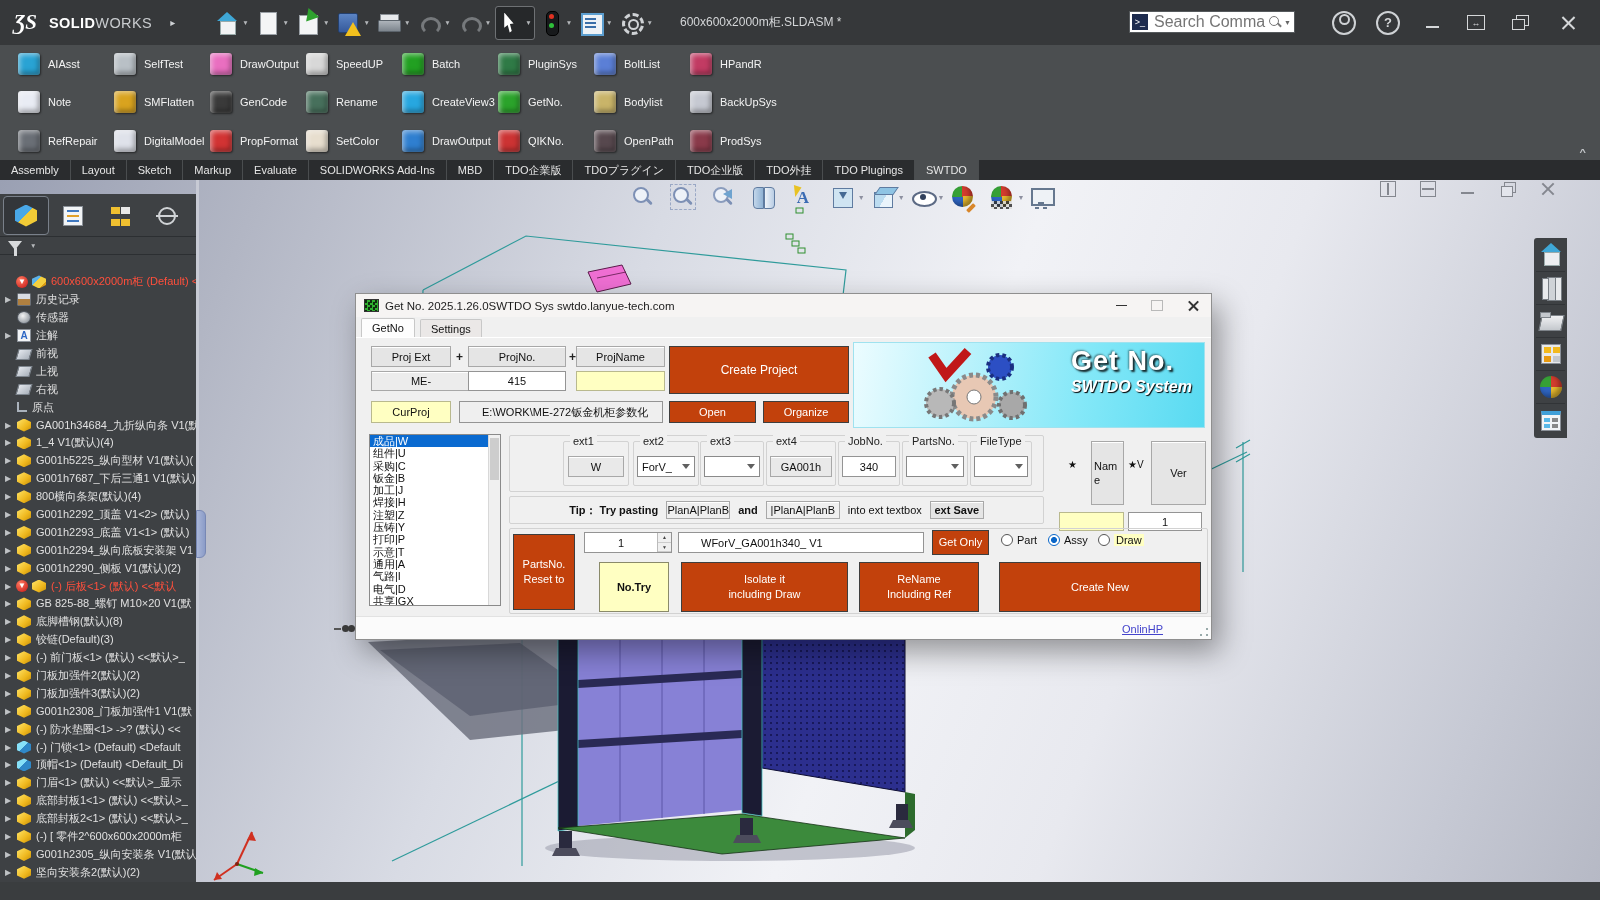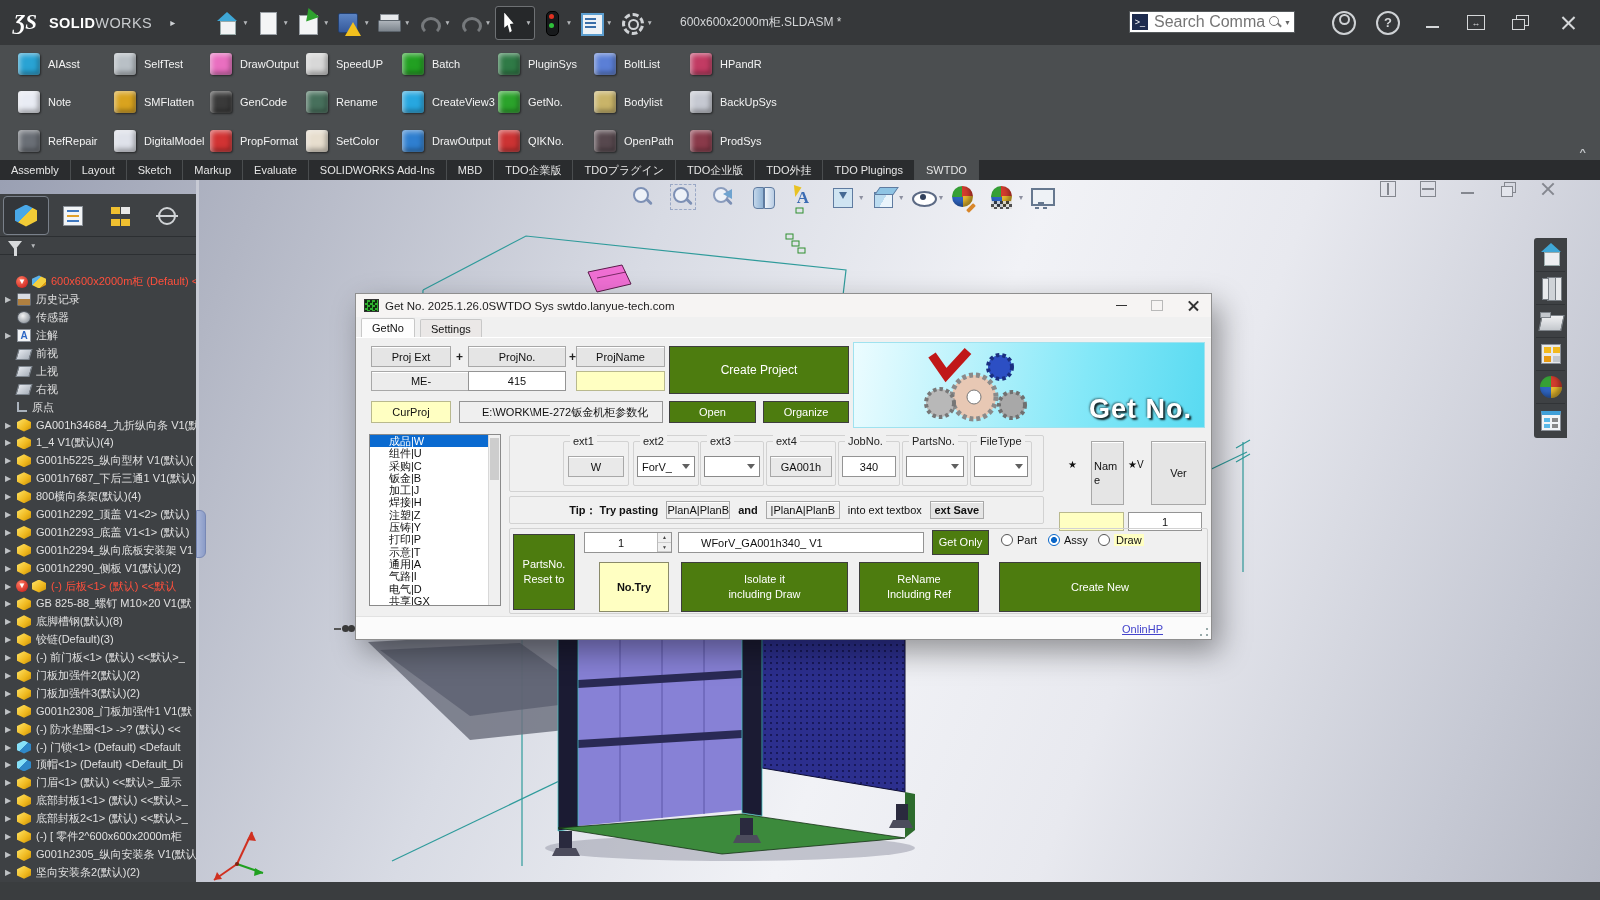--- a/index.html
+++ b/index.html
@@ -190,40 +190,40 @@
   .dlg-controls>*{position:static;}
   .dmin::before{content:"";width:11px;height:1.6px;background:#333;display:block;}
   .dmax::before{content:"";width:10px;height:9px;border:1.4px solid #b9b9b9;display:block;}
   .dclose{position:relative;}
   .dclose::before,.dclose::after{content:"";position:absolute;width:13px;height:1.6px;background:#333;}
   .dclose::before{transform:rotate(45deg);} .dclose::after{transform:rotate(-45deg);}
   .dtab{height:19px;padding:0 10px;display:flex;align-items:center;font-size:11px;border:1px solid #c8c8c8;border-bottom:none;background:#ebe8e7;border-radius:2px 2px 0 0;}
   .dtab.active{background:#fdfdfd;z-index:2;}
   .dlg-bodyline{left:0;top:43px;right:0;height:1px;background:#fff;}
 
-  .dbtn{background:#4d7c0f;color:#fff;display:flex;flex-direction:column;align-items:center;justify-content:center;text-align:center;border:1px solid #3e3e3e;cursor:pointer;line-height:1.35;}
+  .dbtn{background:#c2410c;color:#fff;display:flex;flex-direction:column;align-items:center;justify-content:center;text-align:center;border:1px solid #3e3e3e;cursor:pointer;line-height:1.35;}
   .lbtn{background:#e5e5e5;border:1px solid #a8a8a8;display:flex;align-items:center;justify-content:center;cursor:pointer;box-shadow:inset 0 1px 0 #fff;}
   .tbox{background:#fff;border:1px solid #949494;display:flex;align-items:center;justify-content:center;}
   .tbox.left{justify-content:flex-start;padding-left:22px;}
   .ybox{background:#ffffc2;border:1px solid #b9b98e;display:flex;align-items:center;justify-content:center;}
   .combo{background:#fff;border:1px solid #8a8a8a;display:flex;align-items:center;justify-content:space-between;padding:0 4px;}
   .cdd{width:0;height:0;border-left:4px solid transparent;border-right:4px solid transparent;border-top:5px solid #606060;position:static!important;}
   .grp{border:1px solid #d2d2d2;border-radius:2px;}
   .grp-label{top:-7px;left:6px;background:#f0f0f0;padding:0 3px;font-size:11px;color:#222;white-space:nowrap;}
   .plus{font-size:12px;font-weight:bold;color:#222;}
 
   .banner{left:497px;top:48px;width:352px;height:86px;background:linear-gradient(100deg,#ecfcff 0%,#bdf3fc 30%,#84e8f8 65%,#58daf1 100%);border:1px solid #9fe2ef;overflow:hidden;}
-  .banner-text{right:12px;top:3px;text-align:right;margin-top:48px;}
+  .banner-text{right:12px;top:3px;text-align:left;}
   .banner-title{position:static;font-size:27px;font-weight:bold;color:#fff;letter-spacing:1px;
      text-shadow:2px 2px 2px rgba(0,0,0,.85),-1px -1px 2px rgba(0,0,0,.45);display:block;}
   .banner-sub{position:static;font-size:16px;font-style:italic;font-weight:bold;color:#fff;text-shadow:1px 1px 1px #000;display:block;margin-top:1px;}
 
   .listbox{left:13px;top:140px;width:132px;height:172px;background:#fff;border:1px solid #8a8a8a;overflow:hidden;}
   .cats{left:0;top:0;right:12px;bottom:0;overflow:hidden;}
-  .cat{position:static;display:block;height:12.3px;line-height:12.3px;font-size:11px;padding-left:19px;white-space:nowrap;cursor:pointer;}
+  .cat{position:static;display:block;height:12.3px;line-height:12.3px;font-size:11px;padding-left:3px;white-space:nowrap;cursor:pointer;}
   .cat.sel{background:#0a6ad0;color:#fff;}
   .lb-scroll{right:0;top:0;bottom:0;width:12px;background:#f0f0f0;border-left:1px solid #d8d8d8;}
   .lb-thumb{left:1px;top:3px;width:9px;height:42px;background:#cdcdcd;}
 
   .radio{display:flex;align-items:center;gap:4px;}
   .radio>*{position:static;}
   .rdot{width:12px;height:12px;border:1px solid #555;border-radius:50%;background:#fff;}
   .rdot.sel{border-color:#0a66c8;background:radial-gradient(circle,#0a66c8 0 38%,#fff 46%);}
   .rlab.hl{background:#ffffc2;padding:0 2px;}
 

